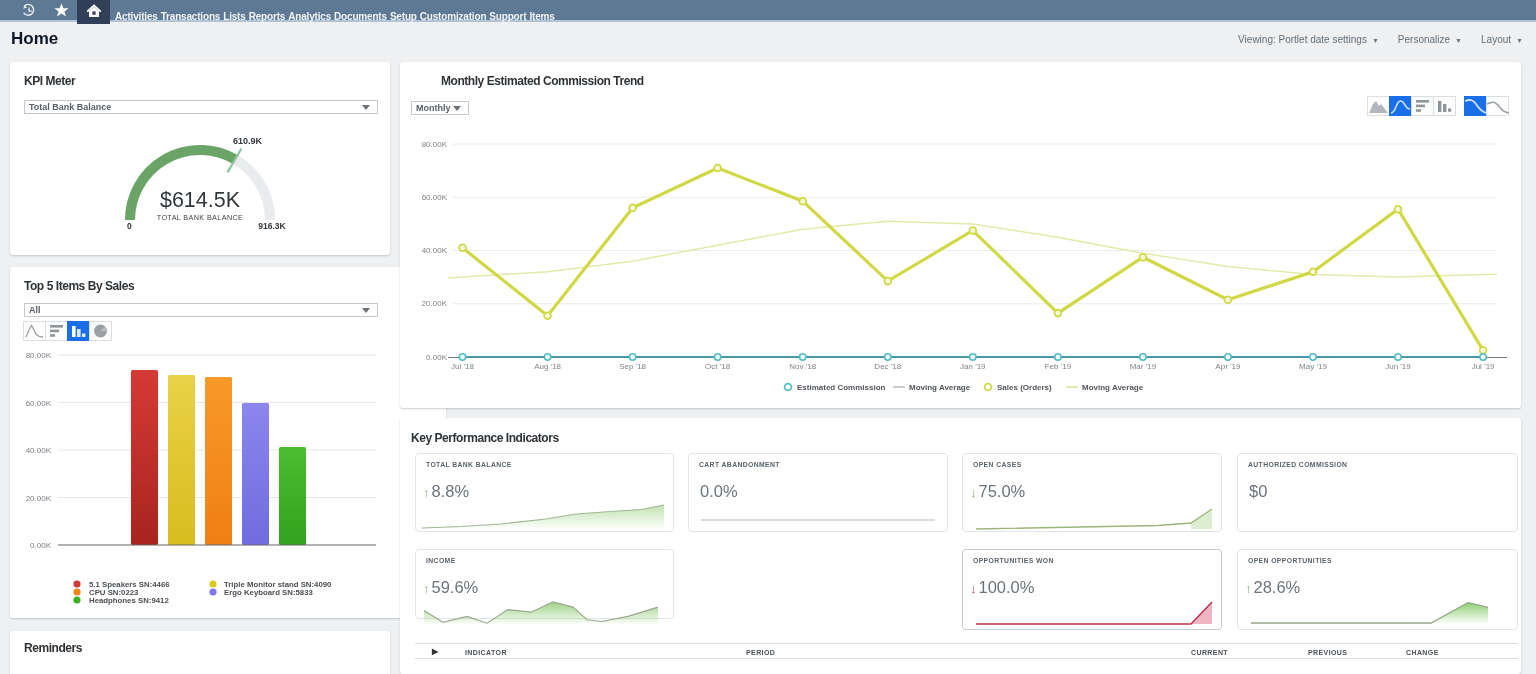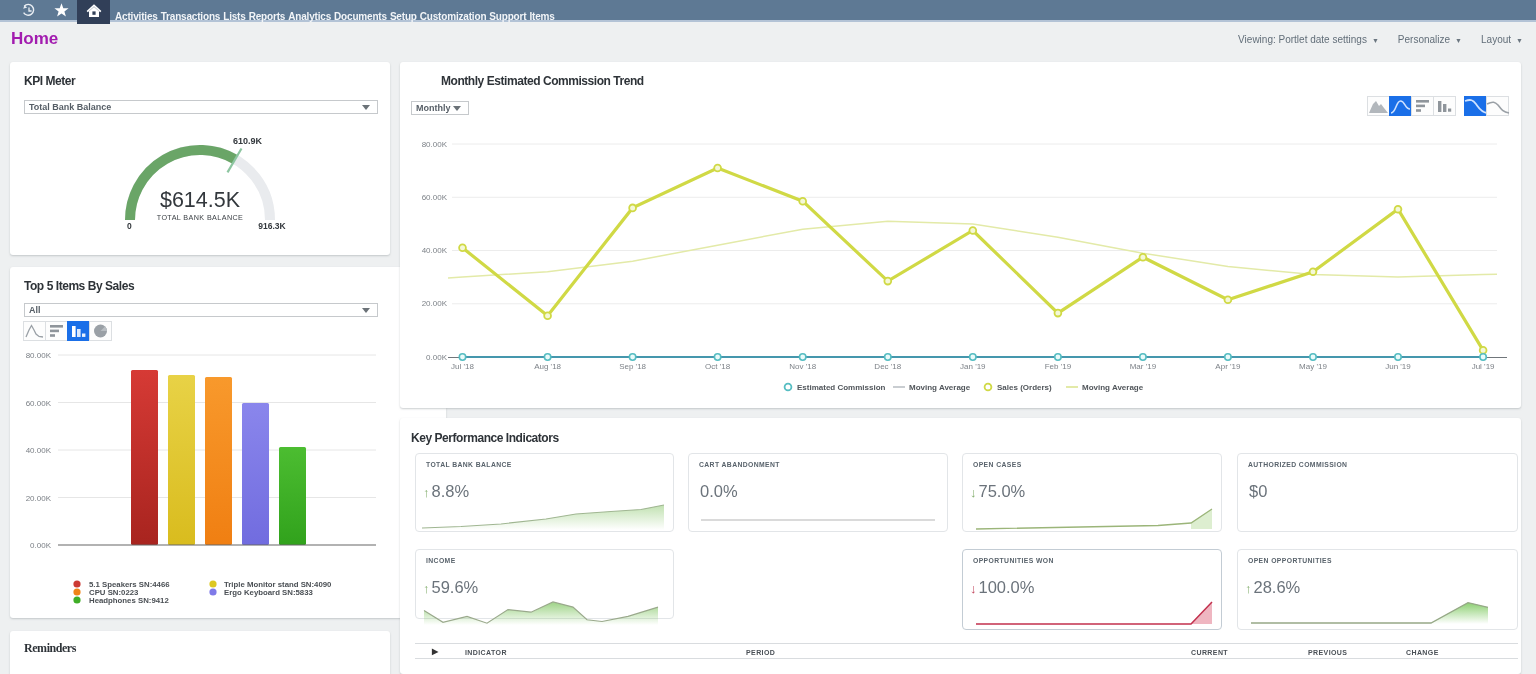--- a/index.html
+++ b/index.html
@@ -2,21 +2,21 @@
 <html><head>
 <meta charset="utf-8">
 <style>
 * { margin:0; padding:0; box-sizing:border-box; }
 html,body { width:1536px; height:674px; overflow:hidden; }
 body { font-family:"Liberation Sans", sans-serif; background:#eef0f1; position:relative; }
 .nav { position:absolute; left:0; top:0; width:1536px; height:22px; background:#5e7994; border-bottom:2px solid #b3c3d6; }
 .nav .icon { position:absolute; top:0; height:22px; }
 .hometab { position:absolute; left:77px; top:0; width:33px; height:24px; background:#313f58; }
 .navmenu { position:absolute; left:115px; top:0; height:22px; display:flex; align-items:flex-end; gap:3px; color:#f2f5f8; font-size:10px; font-weight:bold; letter-spacing:-0.18px; }
-.pagehead { position:absolute; left:11px; top:29px; font-size:17px; font-weight:bold; color:#a21caf; }
+.pagehead { position:absolute; left:11px; top:29px; font-size:17px; font-weight:bold; color:#0f172a; }
 .viewctrl { position:absolute; right:13px; top:34px; font-size:10px; color:#626e79; display:flex; gap:19px; align-items:center; }
 .viewctrl .caret { font-size:7px; margin-left:5px; color:#6b7680; }
 .card { position:absolute; background:#fff; border-radius:3px; box-shadow:0 1px 2px rgba(160,165,170,.55); }
 .ctitle { position:absolute; left:14px; top:12px; font-size:12px; letter-spacing:-0.45px; font-weight:bold; color:#2e3338; }
 .dd { position:absolute; border:1px solid #c6c9cc; background:#fff; font-size:9px; font-weight:bold; color:#565e66; display:flex; align-items:center; padding-left:4px; }
 .dd .tri { position:absolute; right:7px; top:50%; margin-top:-2px; width:0; height:0; border-left:4px solid transparent; border-right:4px solid transparent; border-top:5px solid #6b7278; }
 .tile { position:absolute; background:#fff; border:1px solid #e2e5e8; border-radius:4px; }
 .tile.sel { border-color:#c3ccd4; }
 .tile svg { position:absolute; left:0; top:0; }
 .tlabel { position:absolute; left:10px; top:7px; font-size:6.8px; font-weight:bold; color:#59636c; letter-spacing:0.4px; }
@@ -163,21 +163,21 @@
         <text x="89" y="24">Headphones SN:9412</text>
       <circle cx="213" cy="5" r="3.6" fill="#ddc822"></circle>
         <text x="224" y="8">Triple Monitor stand SN:4090</text>
       <circle cx="213" cy="13" r="3.6" fill="#7f7ae8"></circle>
         <text x="224" y="16">Ergo Keyboard SN:5833</text>
     </g>
   </svg>
 </div>
 
 <div class="card" style="left:10px; top:631px; width:380px; height:60px;">
-  <div class="ctitle" style="top:10px;font-family:Liberation Serif, serif;">Reminders</div>
+  <div class="ctitle" style="top:10px;">Reminders</div>
 </div>
 
 <div class="card" id="trend" style="left:400px; top:62px; width:1121px; height:346px;">
   <div class="ctitle" style="left:10px;padding-left:31px;">Monthly Estimated Commission Trend</div>
   <div class="dd" style="left:11px; top:39px; width:58px; height:14px;">Monthly<span class="tri"></span></div>
   <svg width="145" height="21" style="position:absolute; left:967px; top:34px;" viewBox="0 0 145 21">
     <rect x="0.5" y="0.5" width="22" height="19" fill="#fdfdfd" stroke="#dcdfe2"></rect>
     <path d="M2 17 L6 8 L9 5 L12 10 L14 8 L17 12 L21 17 Z" fill="#b2b7bc"></path>
     <rect x="22.5" y="0.5" width="22" height="19" fill="#1a6fe8" stroke="#1a6fe8"></rect>
     <path d="M24 17 C29 17 29 5 33.5 5 C38 5 38 13 43 13" fill="none" stroke="#cfe2ff" stroke-width="1.6"></path>

